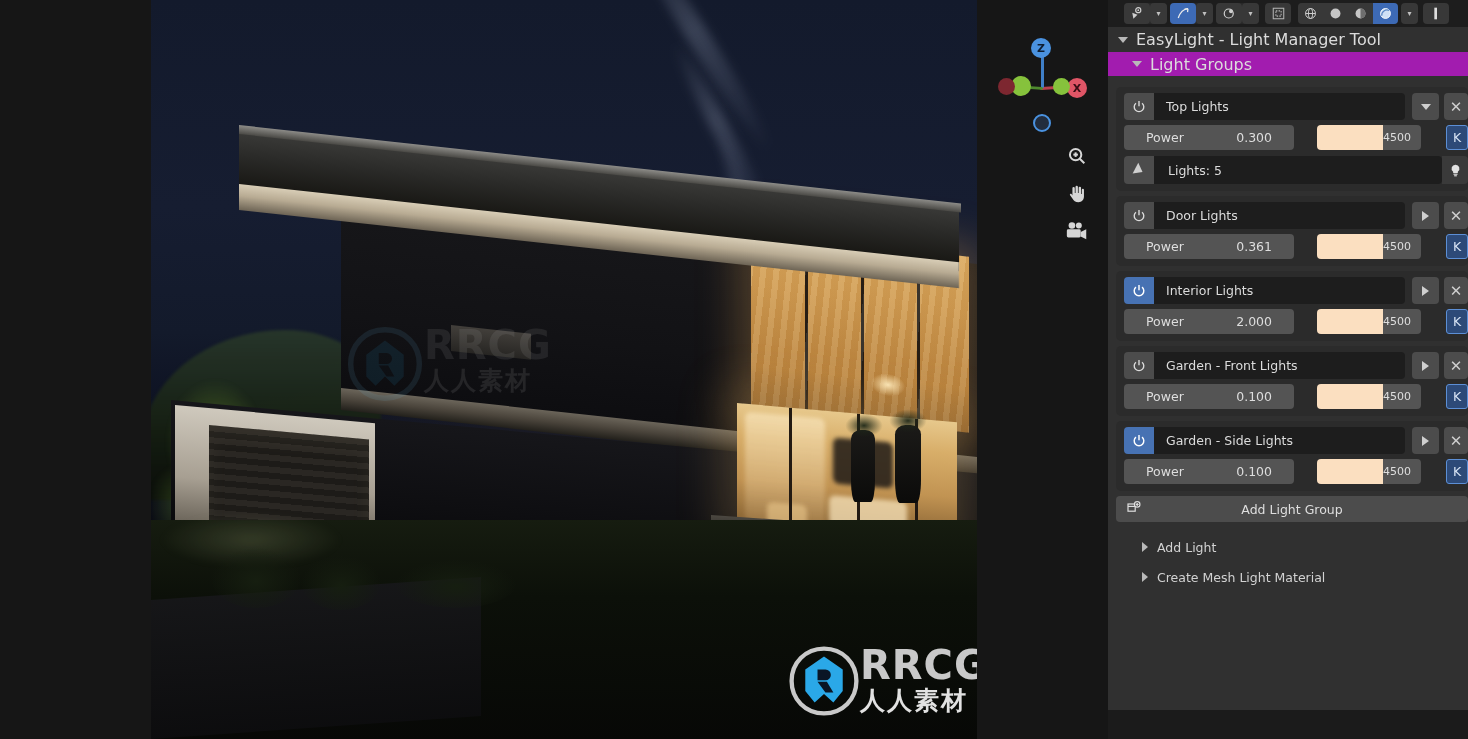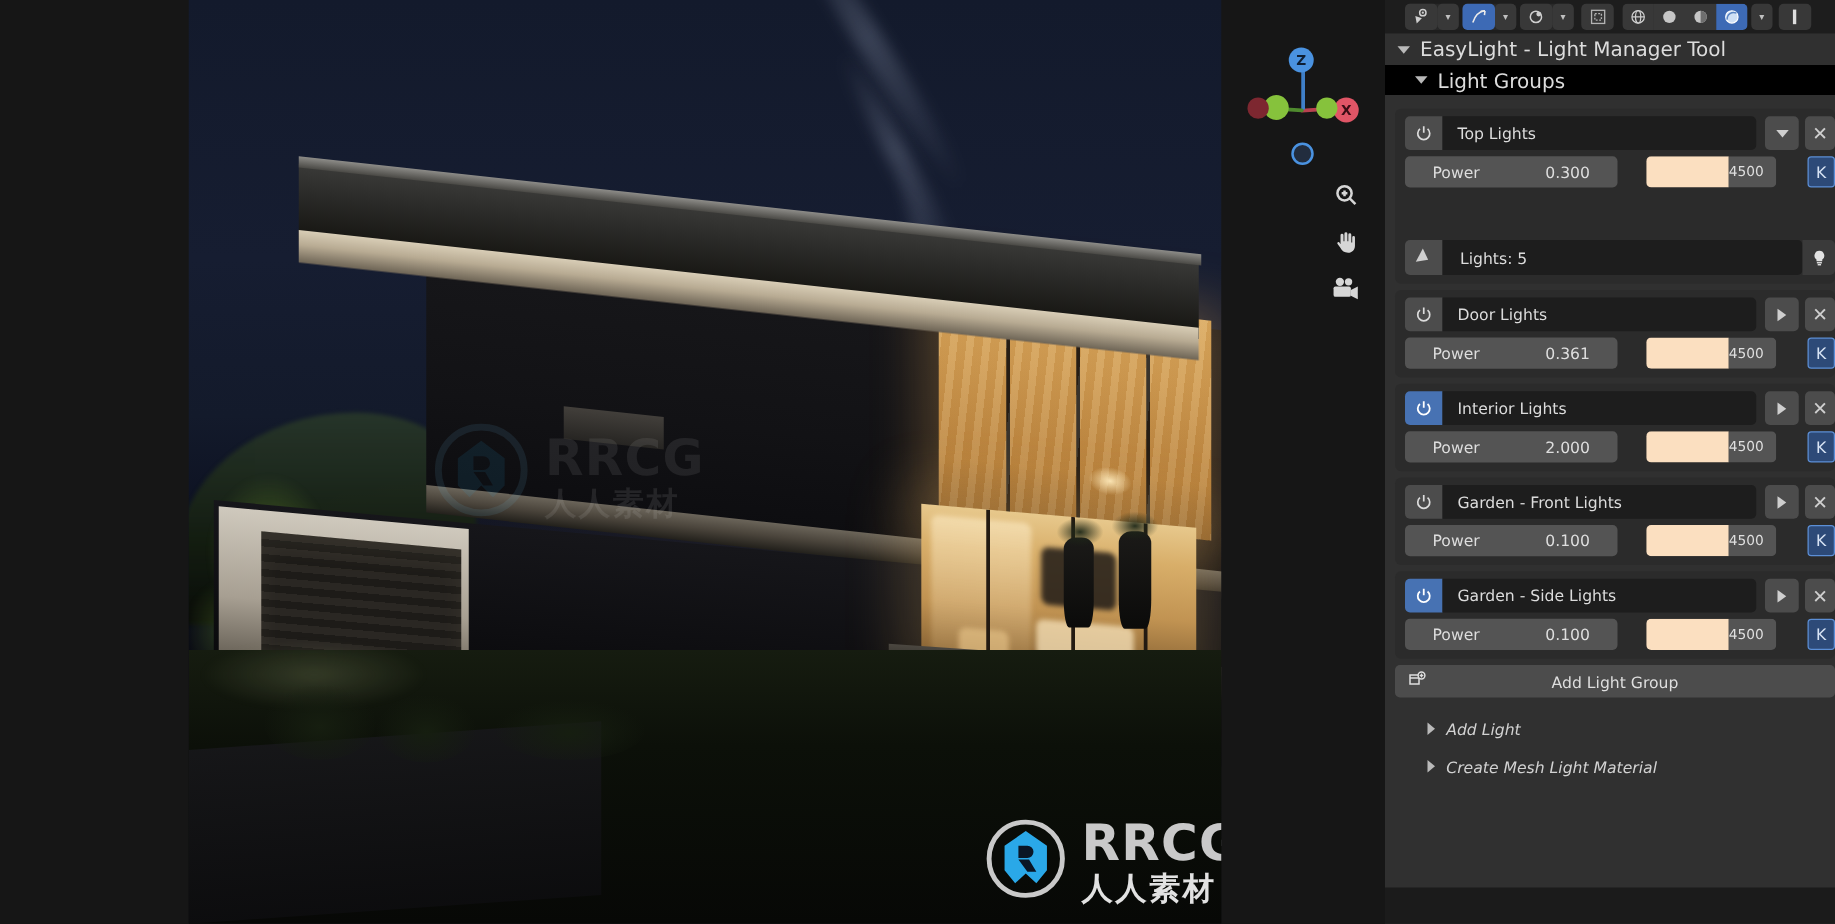--- a/index.html
+++ b/index.html
@@ -162,21 +162,21 @@
   
   #wm-faint {
     position:absolute; left: 195px; top: 325px; width: 230px; height: 90px;
     opacity: 0.10; pointer-events:none;
   }
   
   #wm-main {
     position:absolute; left: 637px; top: 645px; width: 205px; height: 78px;
     pointer-events:none;
   }
-  .wm-row { display:flex; align-items:flex-end; gap: 12px; height: 100%; }
+  .wm-row { display:flex; align-items:flex-start; height: 100%; }
   .wm-text { display:flex; flex-direction:column; justify-content:center; line-height:1; }
   .wm-en {
     font-family: "DejaVu Sans", sans-serif; font-weight: bold; font-size: 40px;
     letter-spacing: 1px; color: #c9c9c9;
     -webkit-text-stroke: 0px;
   }
   .wm-cn {
     font-family: "DejaVu Sans", sans-serif; font-weight: bold; font-size: 25px;
     letter-spacing: 2px; color: #e2e2e2; margin-top: 3px;
   }
@@ -218,21 +218,21 @@
   .tb-seg > div.act { background:#3d6ab5; }
 
   #panel-body {
     position:absolute; left:0; top:27px; width:360px; height: 683px;
     background: #303030;
   }
   .hdr-row {
     display:flex; align-items:center; height: 23px; color:#dcdcdc; font-size: 16px;
   }
   #hdr-main { padding-left: 10px; background:#303030; height:25px; }
-  #hdr-sub { padding-left: 24px; background:#000000; height:24px; }
+  #hdr-sub { padding-left: 24px; background:#a21caf; height:24px; }
   .tri {
     width: 0; height: 0; margin-right: 8px;
     border-left: 5px solid transparent; border-right: 5px solid transparent;
     border-top: 6px solid #b9b9b9;
   }
   .tri-r {
     width:0; height:0; margin-right: 9px;
     border-top: 5px solid transparent; border-bottom: 5px solid transparent;
     border-left: 6px solid #b9b9b9;
   }
@@ -272,41 +272,41 @@
   .color-sw { width: 66px; height: 25px; flex:0 0 auto; }
   .kelvin-val {
     flex:1 1 auto; height:25px; background:#545454; display:flex; align-items:center; justify-content:center;
     color:#dedede; font-size: 11px; padding-right: 10px;
   }
   .k-btn {
     width: 22px; height: 25px; background:#2d4a78; border: 1px solid #5c8fd6;
     display:flex; align-items:center; justify-content:center; color:#d8e4f5; font-size: 12.5px;
     border-radius: 3px; flex:0 0 auto; margin-left: 2px;
   }
-  .lights-row { display:flex; align-items:center; padding: 6px 0 0 8px; margin-top: 36px; }
+  .lights-row { display:flex; align-items:center; padding: 6px 0 0 8px; }
   .lights-tri {
     width: 30px; height: 28px; background:#4c4c4c; border-radius: 4px 0 0 4px;
     display:flex; align-items:center; justify-content:center; flex:0 0 auto;
   }
   .lights-field {
     flex:1 1 auto; height: 28px; background:#1d1d1d; border-radius: 0 4px 4px 0;
     display:flex; align-items:center; padding-left: 14px; color:#dcdcdc; font-size: 12.5px;
   }
   .bulb-btn {
     width: 26px; height:28px; background:#3a3a3a; display:flex; align-items:center; justify-content:center;
     flex:0 0 auto; border-radius: 0 4px 4px 0;
   }
   #add-group {
     margin: 2px 0 0 0; height: 26px; background:#4c4c4c; border-radius: 4px;
     display:flex; align-items:center; justify-content:center; position:relative;
     color:#dedede; font-size: 12.5px;
   }
   #add-group .ag-icon { position:absolute; left: 10px; top: 4px; }
   .foot-row {
-    display:flex; align-items:center; height: 30px; padding-left: 26px; color:#d2d2d2; font-size: 12.5px; font-style: italic;
+    display:flex; align-items:center; height: 30px; padding-left: 26px; color:#d2d2d2; font-size: 12.5px;
   }
   .chk {
     width: 13px; height: 13px; background: #5a5a5a; border-radius: 2px; margin-right: 8px; flex:0 0 auto;
   }
   #panel-bottom {
     position:absolute; left:0; top: 710px; width: 360px; height: 29px; background:#1b1b1b;
   }
 </style>
 </head>
 <body>

